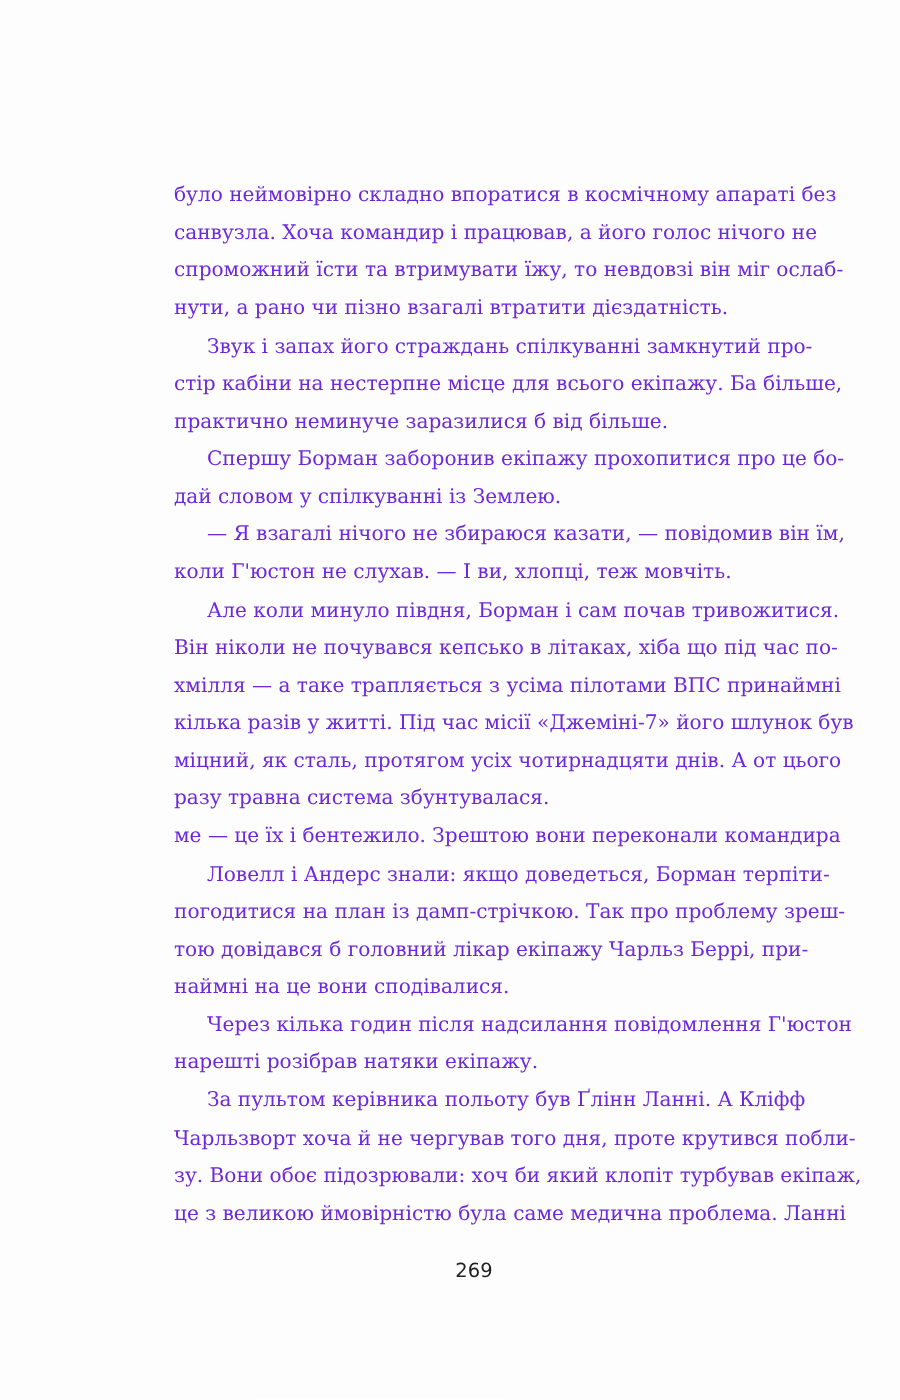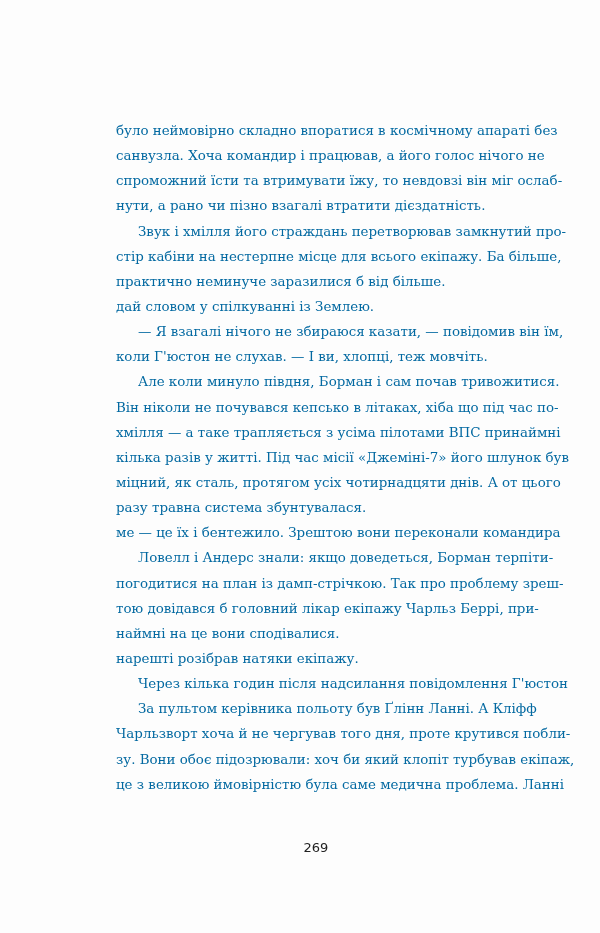--- a/index.html
+++ b/index.html
@@ -4,21 +4,21 @@
   <style>
     html, body { margin: 0; padding: 0; background: #ffffff; }
     body { width: 600px; height: 933px; position: relative; overflow: hidden; }
     .page {
       position: absolute; left: 0; top: 0; width: 600px; height: 933px;
       background: #fdfdfd;
     }
     .text-block {
       position: absolute; left: 116px; top: 118px; width: 406px;
       font-family: "DejaVu Serif", "Liberation Serif", serif;
-      font-size: 13.4px; line-height: 25.15px; color: #0369a1;
+      font-size: 13.4px; line-height: 25.15px; color: #6d28d9;
       text-align: justify; hyphens: manual;
     }
     .line {
       display: block; white-space: nowrap; text-align: justify;
       text-align-last: justify; height: 25.15px; overflow: visible;
     }
     .line.last { text-align-last: left; }
     .line.indent { padding-left: 22px; }
     .page-number {
       position: absolute; left: 0; width: 632px; top: 840px; text-align: center;
@@ -31,25 +31,26 @@
 
 <div class="page">
   <div class="text-block" id="text-block">
       <div>
         <span class="line">було неймовірно складно впоратися в космічному апараті без</span>
         <span class="line">санвузла. Хоча командир і працював, а його голос нічого не</span>
         <span class="line">спроможний їсти та втримувати їжу, то невдовзі він міг ослаб-</span>
         <span class="line last">нути, а рано чи пізно взагалі втратити дієздатність.</span>
       </div>
       <div>
-        <span class="line indent">Звук і хмілля його страждань перетворював замкнутий про-</span>
+        <span class="line indent">Звук і запах його страждань спілкуванні замкнутий про-</span>
         <span class="line">стір кабіни на нестерпне місце для всього екіпажу. Ба більше,</span>
         <span class="line last">практично неминуче заразилися б від більше.</span>
       </div>
       <div>
+        <span class="line indent">Спершу Борман заборонив екіпажу прохопитися про це бо-</span>
         <span class="line last">дай словом у спілкуванні із Землею.</span>
       </div>
       <div>
         <span class="line indent">— Я взагалі нічого не збираюся казати, — повідомив він їм,</span>
         <span class="line last">коли Г'юстон не слухав. — І ви, хлопці, теж мовчіть.</span>
       </div>
       <div>
         <span class="line indent">Але коли минуло півдня, Борман і сам почав тривожитися.</span>
         <span class="line">Він ніколи не почувався кепсько в літаках, хіба що під час по-</span>
         <span class="line">хмілля — а таке трапляється з усіма пілотами ВПС принаймні</span>
@@ -58,22 +59,22 @@
         <span class="line last">разу травна система збунтувалася.</span>
       </div>
       <div>
         <span class="line">ме — це їх і бентежило. Зрештою вони переконали командира</span>
         <span class="line indent">Ловелл і Андерс знали: якщо доведеться, Борман терпіти-</span>
         <span class="line">погодитися на план із дамп-стрічкою. Так про проблему зреш-</span>
         <span class="line">тою довідався б головний лікар екіпажу Чарльз Беррі, при-</span>
         <span class="line last">наймні на це вони сподівалися.</span>
       </div>
       <div>
+        <span class="line indent">Через кілька годин після надсилання повідомлення Г'юстон</span>
         <span class="line last">нарешті розібрав натяки екіпажу.</span>
-        <span class="line indent">Через кілька годин після надсилання повідомлення Г'юстон</span>
       </div>
       <div>
         <span class="line indent">За пультом керівника польоту був Ґлінн Ланні. А Кліфф</span>
         <span class="line">Чарльзворт хоча й не чергував того дня, проте крутився побли-</span>
         <span class="line">зу. Вони обоє підозрювали: хоч би який клопіт турбував екіпаж,</span>
         <span class="line">це з великою ймовірністю була саме медична проблема. Ланні</span>
       </div>
     </div>
   <div class="page-number">269</div>
 </div>

